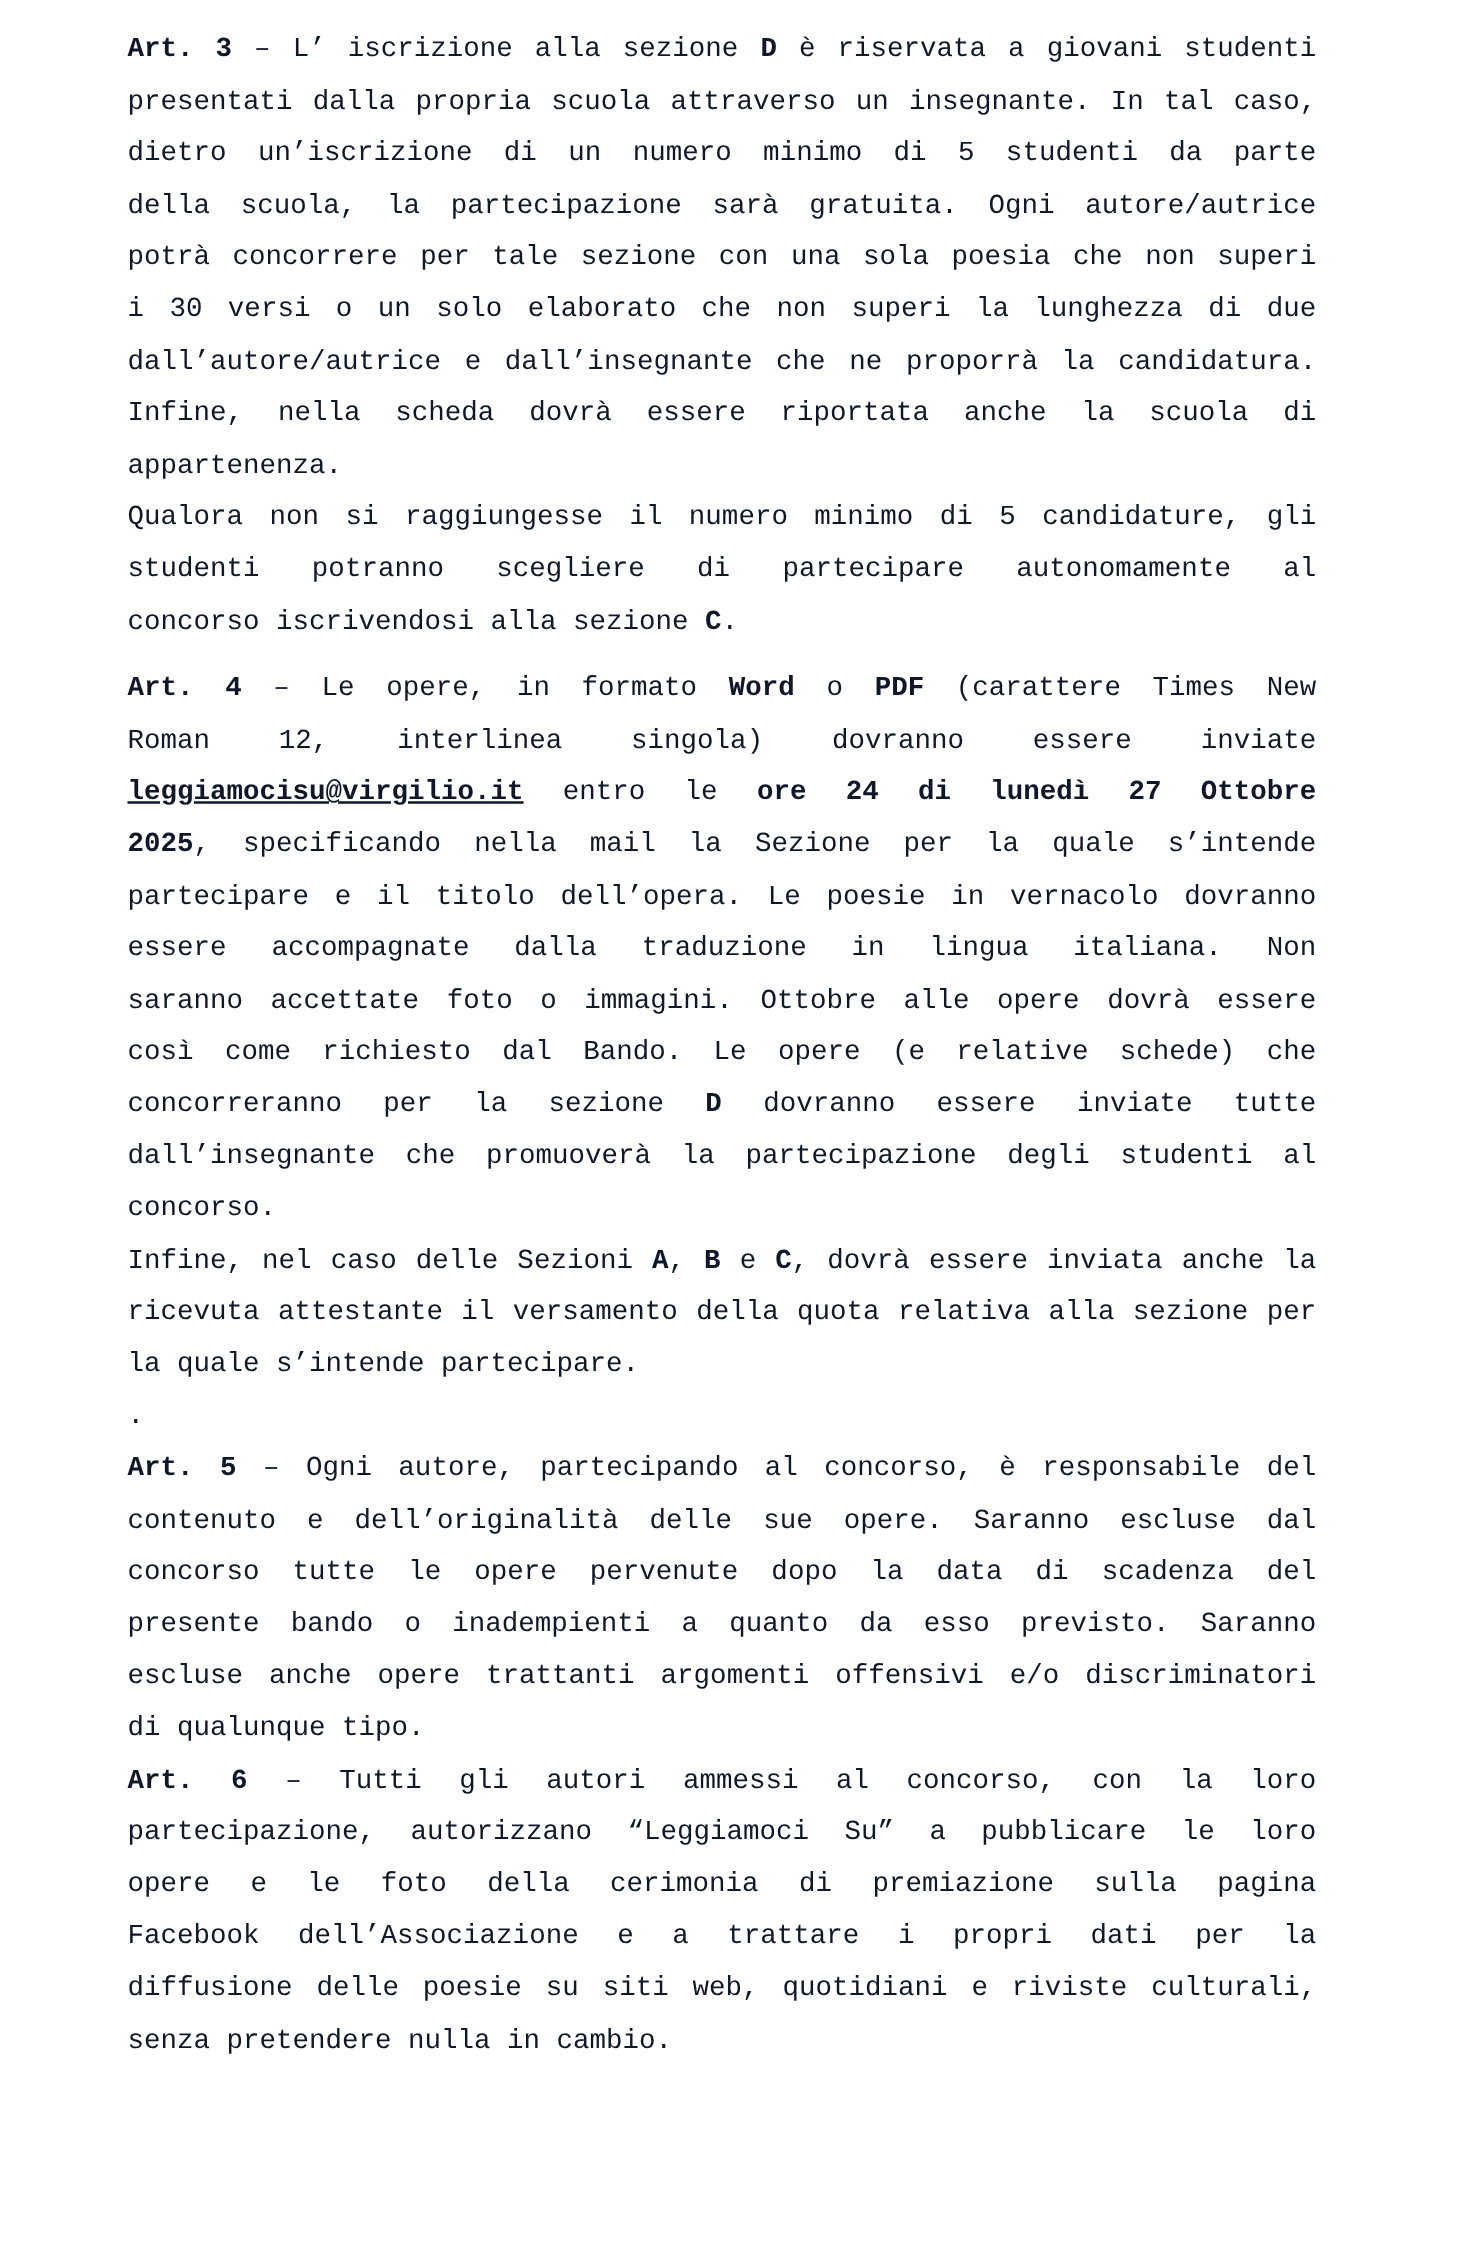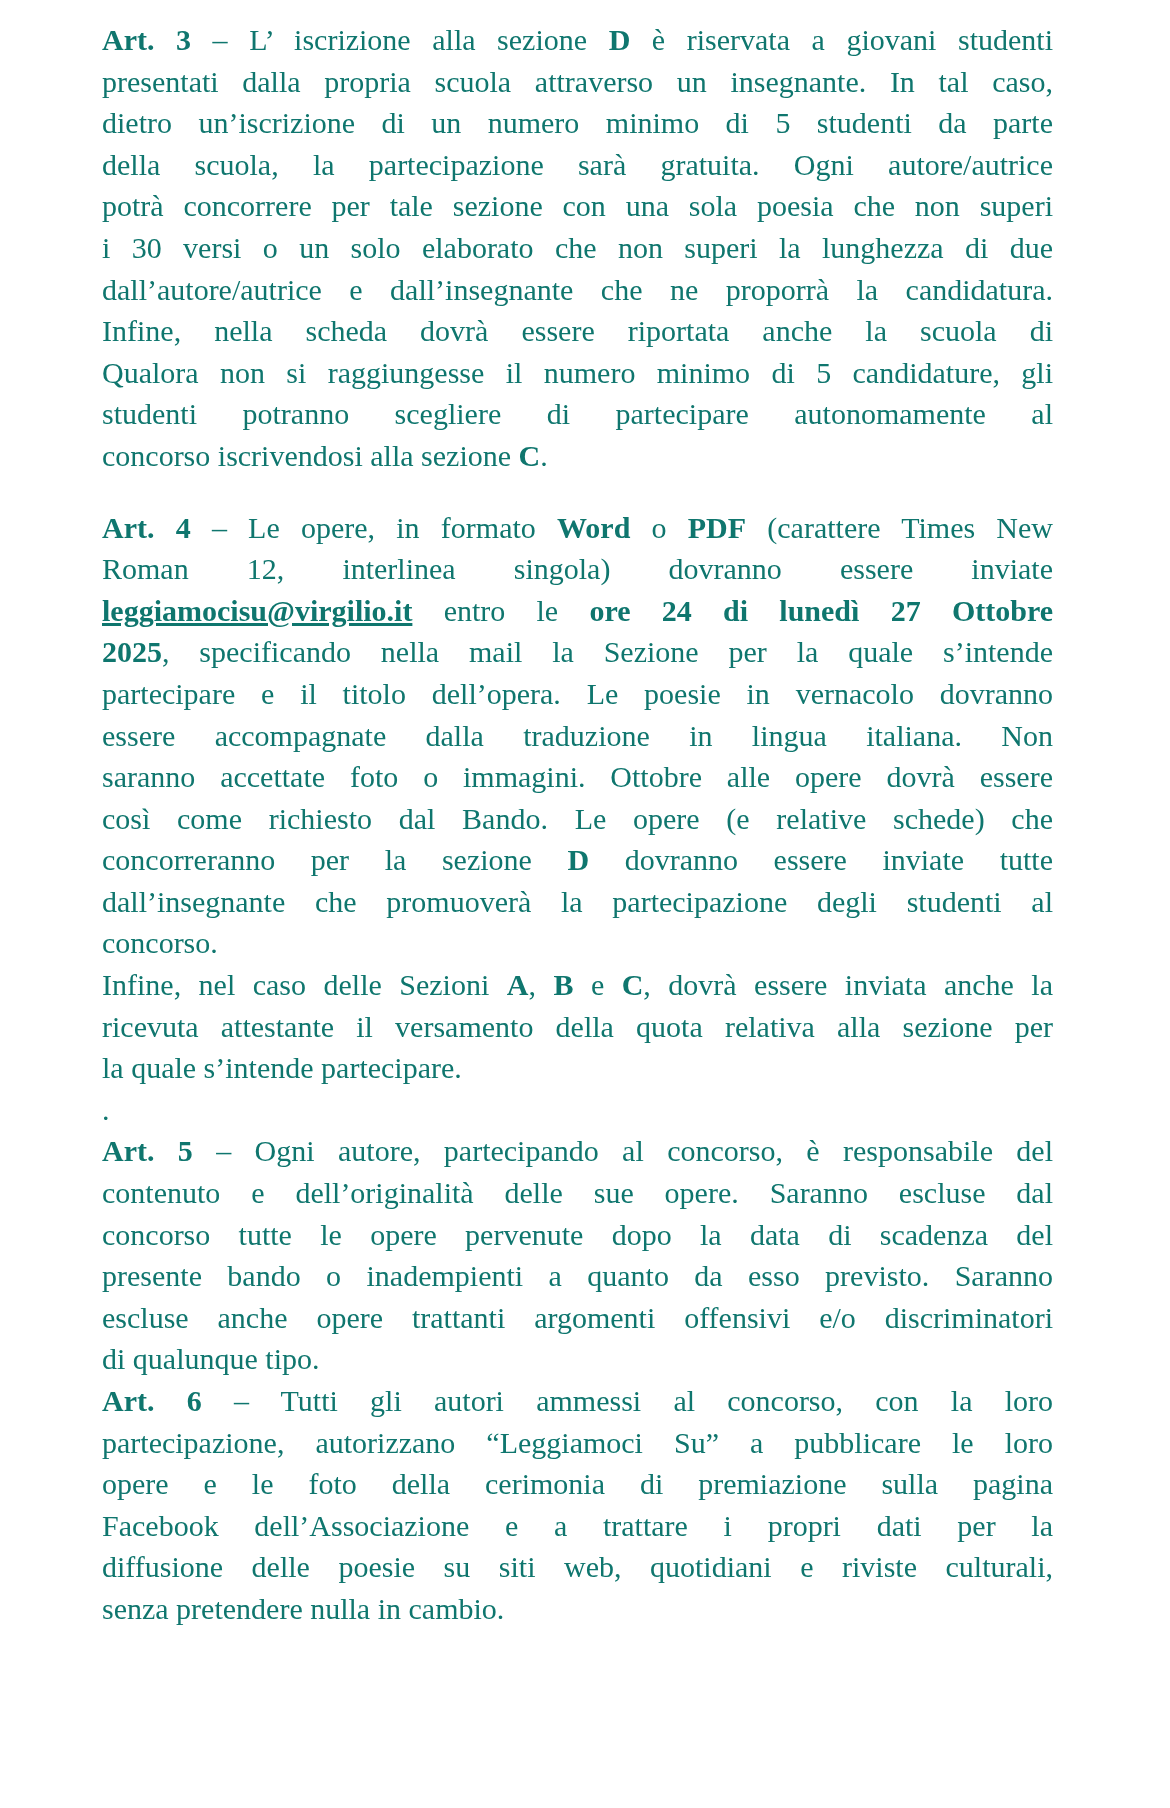--- a/index.html
+++ b/index.html
@@ -13,24 +13,24 @@
   .page {
     position: absolute;
     inset: 0;
     background: #ffffff;
   }
   .doc {
     position: absolute;
     left: 102px;
     top: 19px;
     width: 951px;
-    font-family: Liberation Serif, serif;
-    font-size: 30px;
+    font-family: Liberation Mono, monospace;
+    font-size: 22px;
     line-height: 41.6px;
-    color: #0f766e;
+    color: #0f172a;
     -webkit-font-smoothing: antialiased;
   }
   .paragraph { margin: 0; }
   .line {
     text-align: justify;
     text-align-last: justify;
     white-space: normal;
   }
   .line.last { text-align-last: left; }
   .b { font-weight: bold; }
@@ -43,27 +43,28 @@
   <div class="doc">
       <div class="paragraph">
         <div class="line"><span class="b">Art. 3</span><span> – L’ iscrizione alla sezione </span><span class="b">D</span><span> è riservata a giovani studenti</span></div>
         <div class="line">presentati dalla propria scuola attraverso un insegnante. In tal caso,</div>
         <div class="line">dietro un’iscrizione di un numero minimo di 5 studenti da parte</div>
         <div class="line">della scuola, la partecipazione sarà gratuita. Ogni autore/autrice</div>
         <div class="line">potrà concorrere per tale sezione con una sola poesia che non superi</div>
         <div class="line">i 30 versi o un solo elaborato che non superi la lunghezza di due</div>
         <div class="line">dall’autore/autrice e dall’insegnante che ne proporrà la candidatura.</div>
         <div class="line">Infine, nella scheda dovrà essere riportata anche la scuola di</div>
+        <div class="line last">appartenenza.</div>
       </div>
       <div class="paragraph">
         <div class="line">Qualora non si raggiungesse il numero minimo di 5 candidature, gli</div>
         <div class="line">studenti potranno scegliere di partecipare autonomamente al</div>
         <div class="line last"><span>concorso iscrivendosi alla sezione </span><span class="b">C</span><span>.</span></div>
       </div>
-      <div class="paragraph" style="margin-top: 30px;">
+      <div class="paragraph" style="margin-top: 12px;">
         <div class="line"><span class="b">Art. 4</span><span> – Le opere, in formato </span><span class="b">Word</span><span> o </span><span class="b">PDF</span><span> (carattere Times New</span></div>
         <div class="line">Roman 12, interlinea singola) dovranno essere inviate</div>
         <div class="line"><span class="b u">leggiamocisu@virgilio.it</span><span> entro le </span><span class="b">ore 24 di lunedì 27 Ottobre</span></div>
         <div class="line"><span class="b">2025</span><span>, specificando nella mail la Sezione per la quale s’intende</span></div>
         <div class="line">partecipare e il titolo dell’opera. Le poesie in vernacolo dovranno</div>
         <div class="line">essere accompagnate dalla traduzione in lingua italiana. Non</div>
         <div class="line">saranno accettate foto o immagini. Ottobre alle opere dovrà essere</div>
         <div class="line">così come richiesto dal Bando. Le opere (e relative schede) che</div>
         <div class="line"><span>concorreranno per la sezione </span><span class="b">D</span><span> dovranno essere inviate tutte</span></div>
         <div class="line">dall’insegnante che promuoverà la partecipazione degli studenti al</div>

